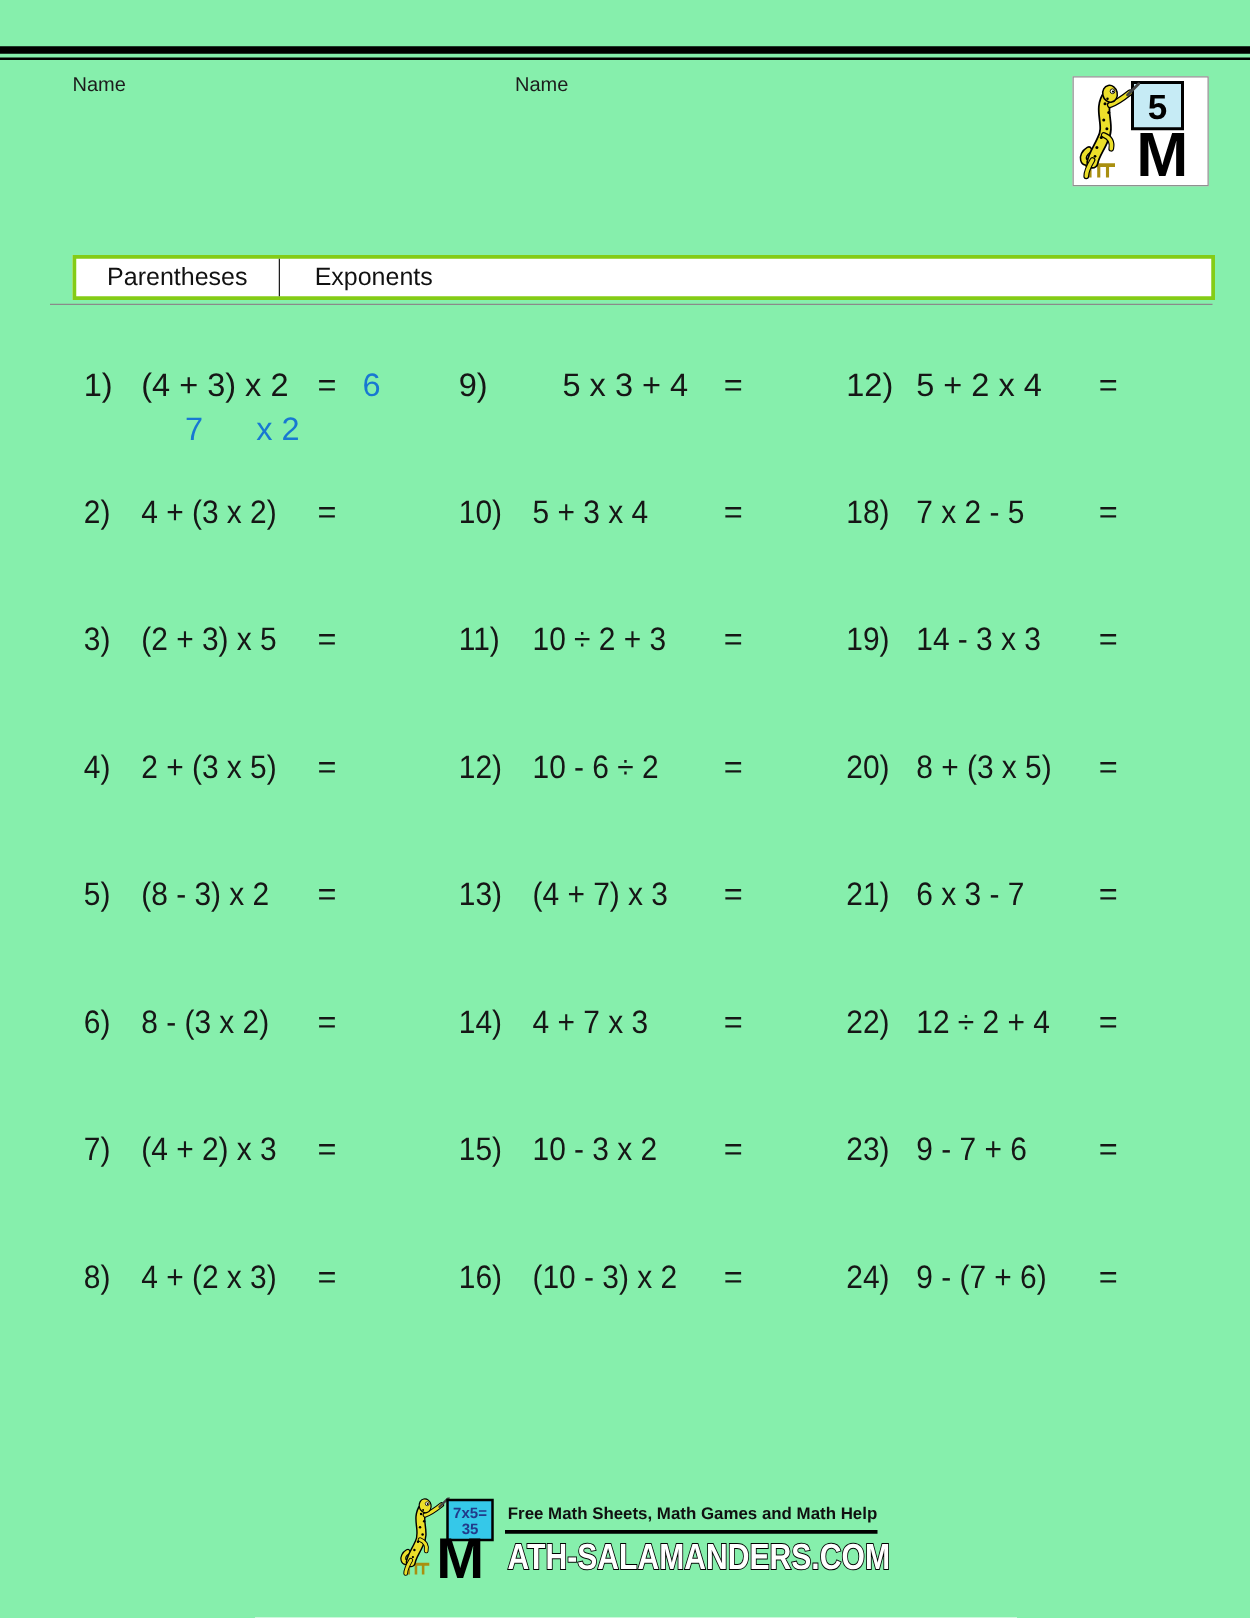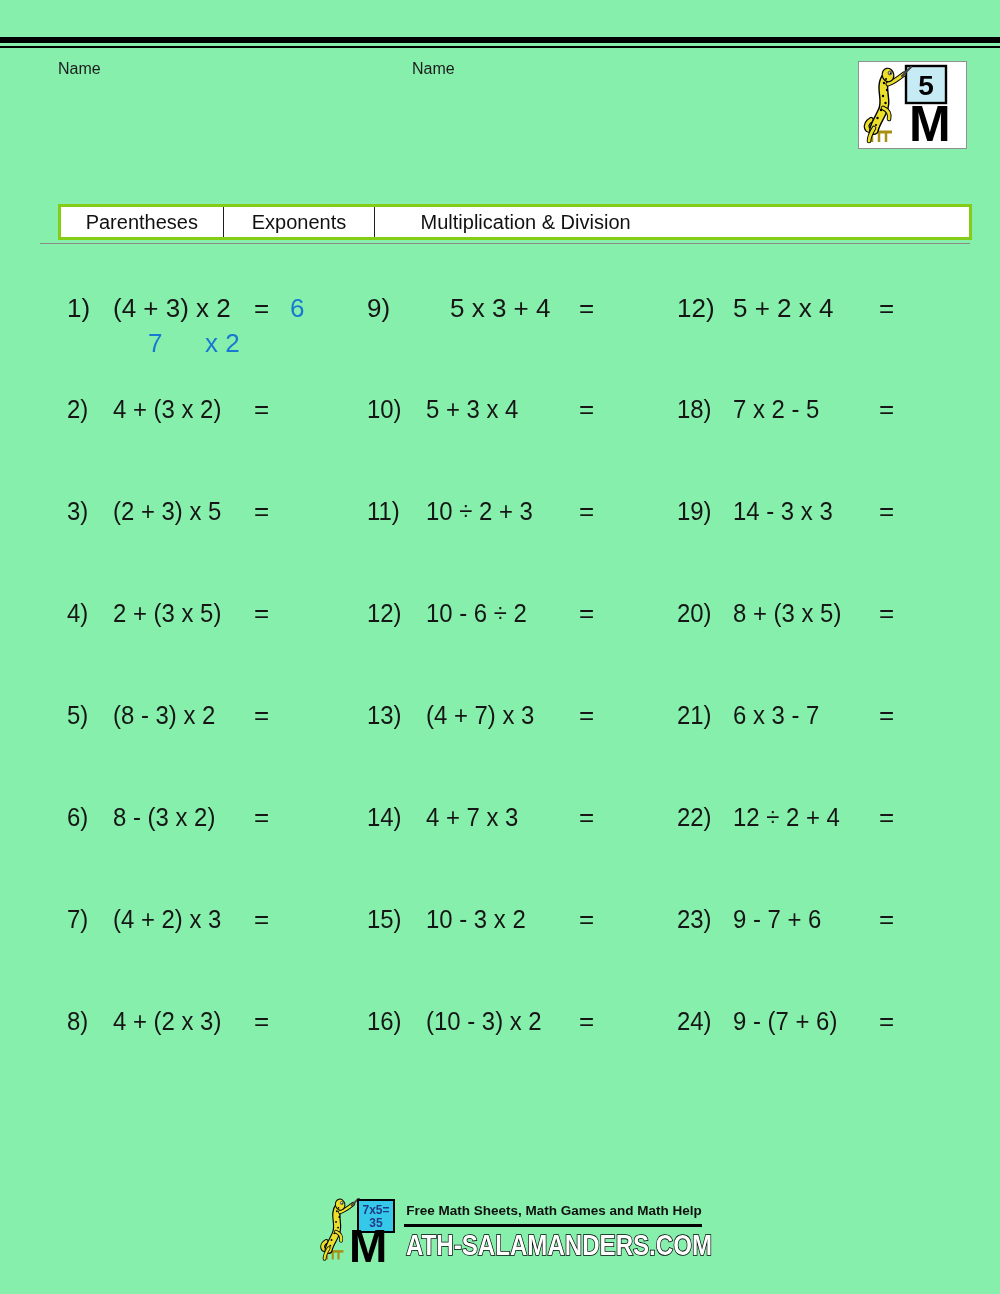--- a/index.html
+++ b/index.html
@@ -94,21 +94,20 @@
   <div class="topbar-thick"></div>
   <div class="topbar-thin"></div>
 
   <div class="name-label">Name</div>
   <div class="date-label">Name</div>
 
 
   <div class="order-table">
     <div class="order-cell oc-0">Parentheses</div>
     <div class="order-cell oc-1">Exponents</div>
-    <div class="order-cell oc-2">Multiplication &amp; Division</div>
   </div>
   <div class="table-underline"></div>
 
   <div class="logo-box">
     <svg width="105" height="84" viewBox="0 0 105 84">
       <rect x="47" y="4" width="40" height="37" fill="#c6ebf5" stroke="#000" stroke-width="2.4"></rect>
       <text x="67" y="33" font-family="Liberation Sans, sans-serif" font-size="28" font-weight="bold" text-anchor="middle" fill="#000">5</text>
       <text x="50" y="79" font-family="Liberation Sans, sans-serif" font-size="50" font-weight="bold" fill="#000">M</text>
       <use href="#sala" transform="translate(2,0)"></use>
     </svg>

